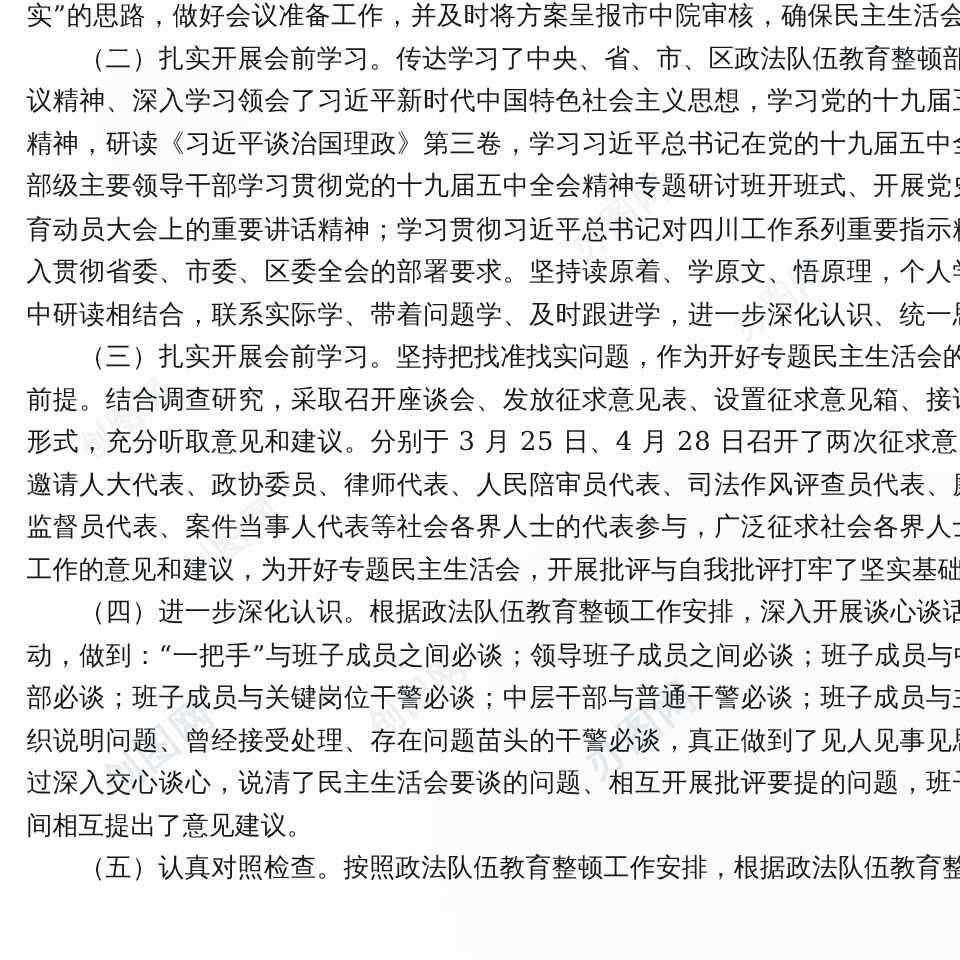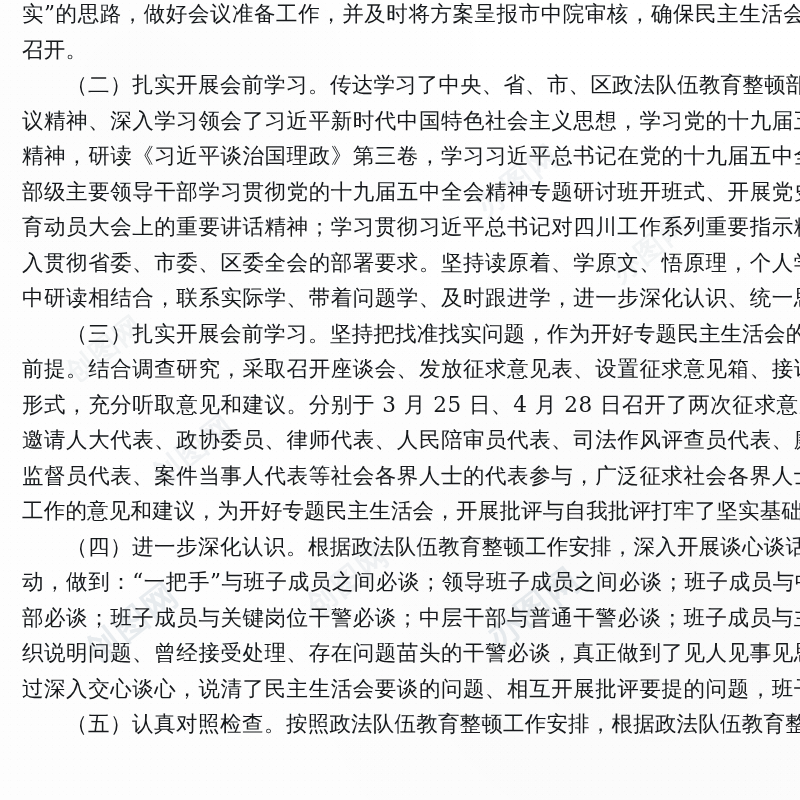--- a/index.html
+++ b/index.html
@@ -111,21 +111,20 @@
   <div class="wm wm-7">创图网</div>
   <div class="wm wm-4">创图网</div>
   <div class="wm wm-6">办图网</div>
   <div class="wm wm-5">创图网</div>
   <div class="wm wm-1">创图网</div>
   <div class="wm wm-2">办图网</div>
 
   <div id="body-text">
 
     <span class="line just">实”的思路，做好会议准备工作，并及时将方案呈报市中院审核，确保民主生活会的顺利</span>
-    <span class="line">召开。</span>
 
     <span class="line indent"><span class="hd">（二）扎实开展会前学习。</span><span>传达学习了中央、省、市、区政法队伍教育整顿部署会</span></span>
     <span class="line just">议精神、深入学习领会了习近平新时代中国特色社会主义思想，学习党的十九届五中全会</span>
     <span class="line just">精神，研读《习近平谈治国理政》第三卷，学习习近平总书记在党的十九届五中全会、省</span>
     <span class="line just">部级主要领导干部学习贯彻党的十九届五中全会精神专题研讨班开班式、开展党史学习教</span>
     <span class="line just">育动员大会上的重要讲话精神；学习贯彻习近平总书记对四川工作系列重要指示精神，深</span>
     <span class="line just">入贯彻省委、市委、区委全会的部署要求。坚持读原着、学原文、悟原理，个人学习与集</span>
     <span class="line just">中研读相结合，联系实际学、带着问题学、及时跟进学，进一步深化认识、统一思想，打</span>
 
     <span class="line indent"><span class="hd">（三）扎实开展会前学习。</span><span>坚持把找准找实问题，作为开好专题民主生活会的重要</span></span>
@@ -133,19 +132,20 @@
     <span class="line just">形式，充分听取意见和建议。分别于 3 月 25 日、4 月 28 日召开了两次征求意见座谈会，</span>
     <span class="line just">邀请人大代表、政协委员、律师代表、人民陪审员代表、司法作风评查员代表、廉洁司法</span>
     <span class="line just">监督员代表、案件当事人代表等社会各界人士的代表参与，广泛征求社会各界人士对我院</span>
     <span class="line">工作的意见和建议，为开好专题民主生活会，开展批评与自我批评打牢了坚实基础。</span>
 
     <span class="line indent"><span class="hd">（四）进一步深化认识。</span><span>根据政法队伍教育整顿工作安排，深入开展谈心谈话活</span></span>
     <span class="line just">动，做到：“一把手”与班子成员之间必谈；领导班子成员之间必谈；班子成员与中层干</span>
     <span class="line just">部必谈；班子成员与关键岗位干警必谈；中层干部与普通干警必谈；班子成员与主动向组</span>
     <span class="line just">织说明问题、曾经接受处理、存在问题苗头的干警必谈，真正做到了见人见事见思想。通</span>
     <span class="line just">过深入交心谈心，说清了民主生活会要谈的问题、相互开展批评要提的问题，班子成员之</span>
+    <span class="line">间相互提出了意见建议。</span>
 
     <span class="line indent"><span class="hd">（五）认真对照检查。</span><span>按照政法队伍教育整顿工作安排，根据政法队伍教育整顿工</span></span>
 
   </div>
 
   <div id="speckle"></div>
 </div>
 
 </body></html>

